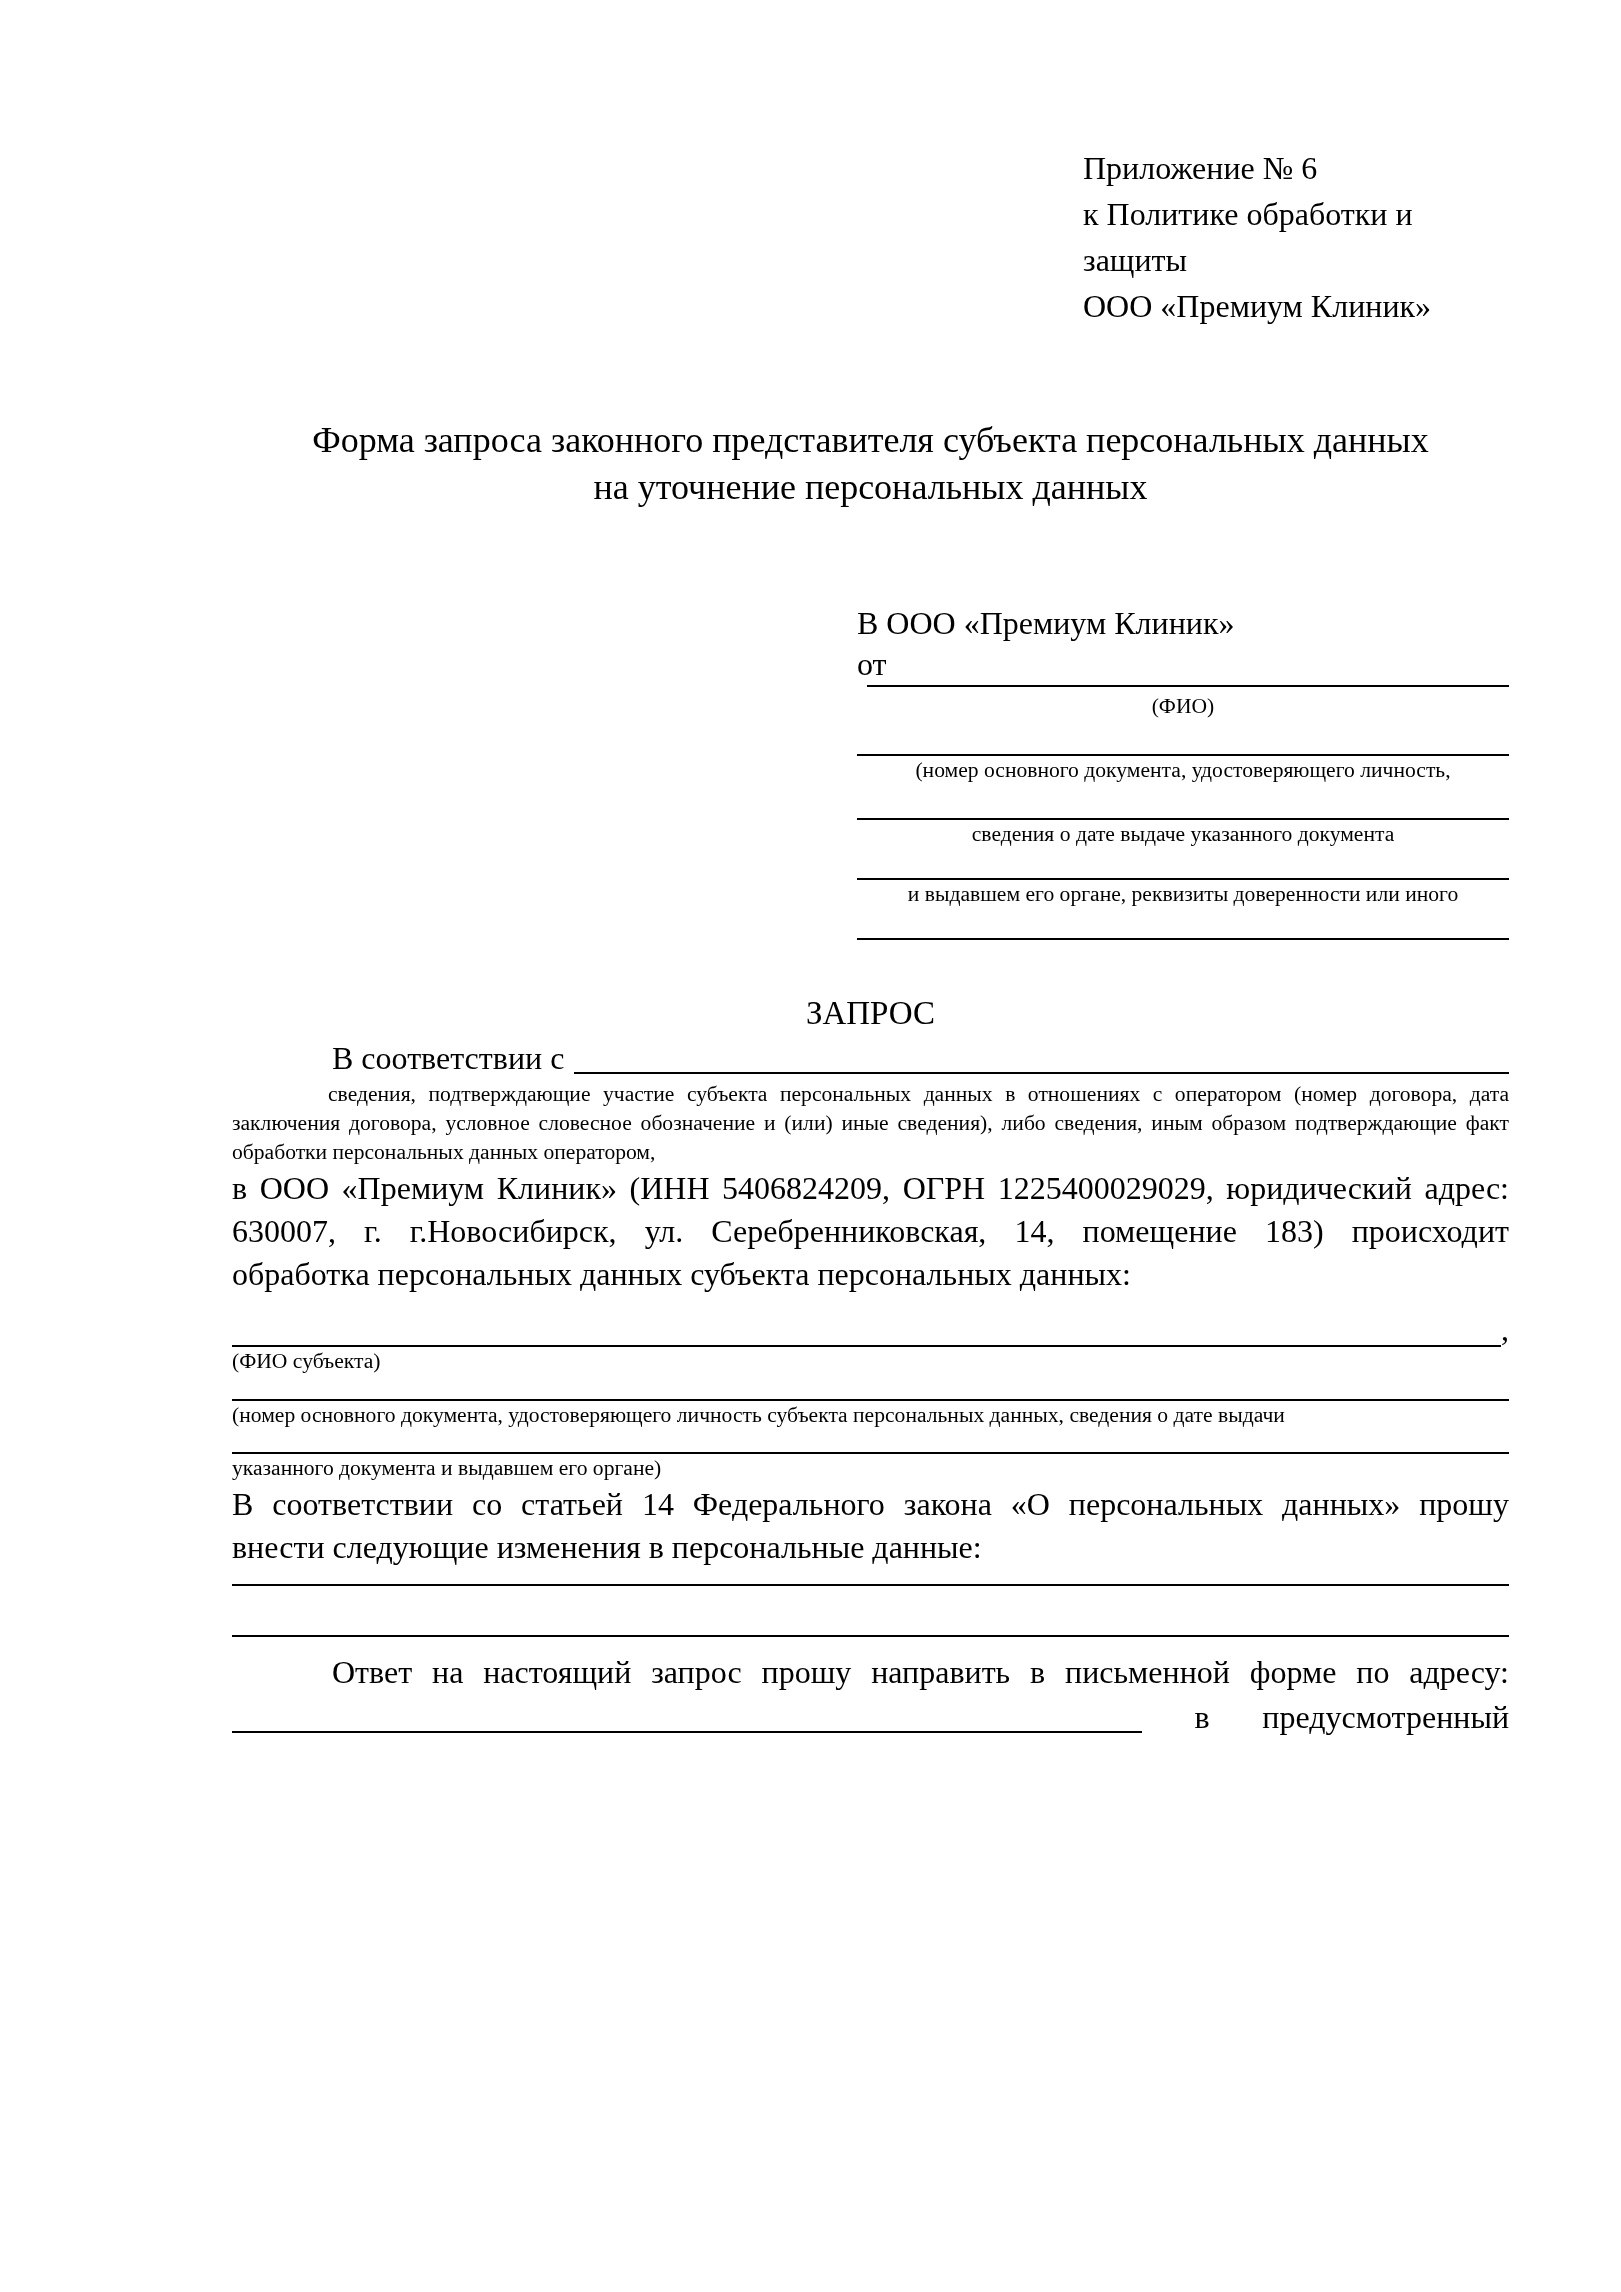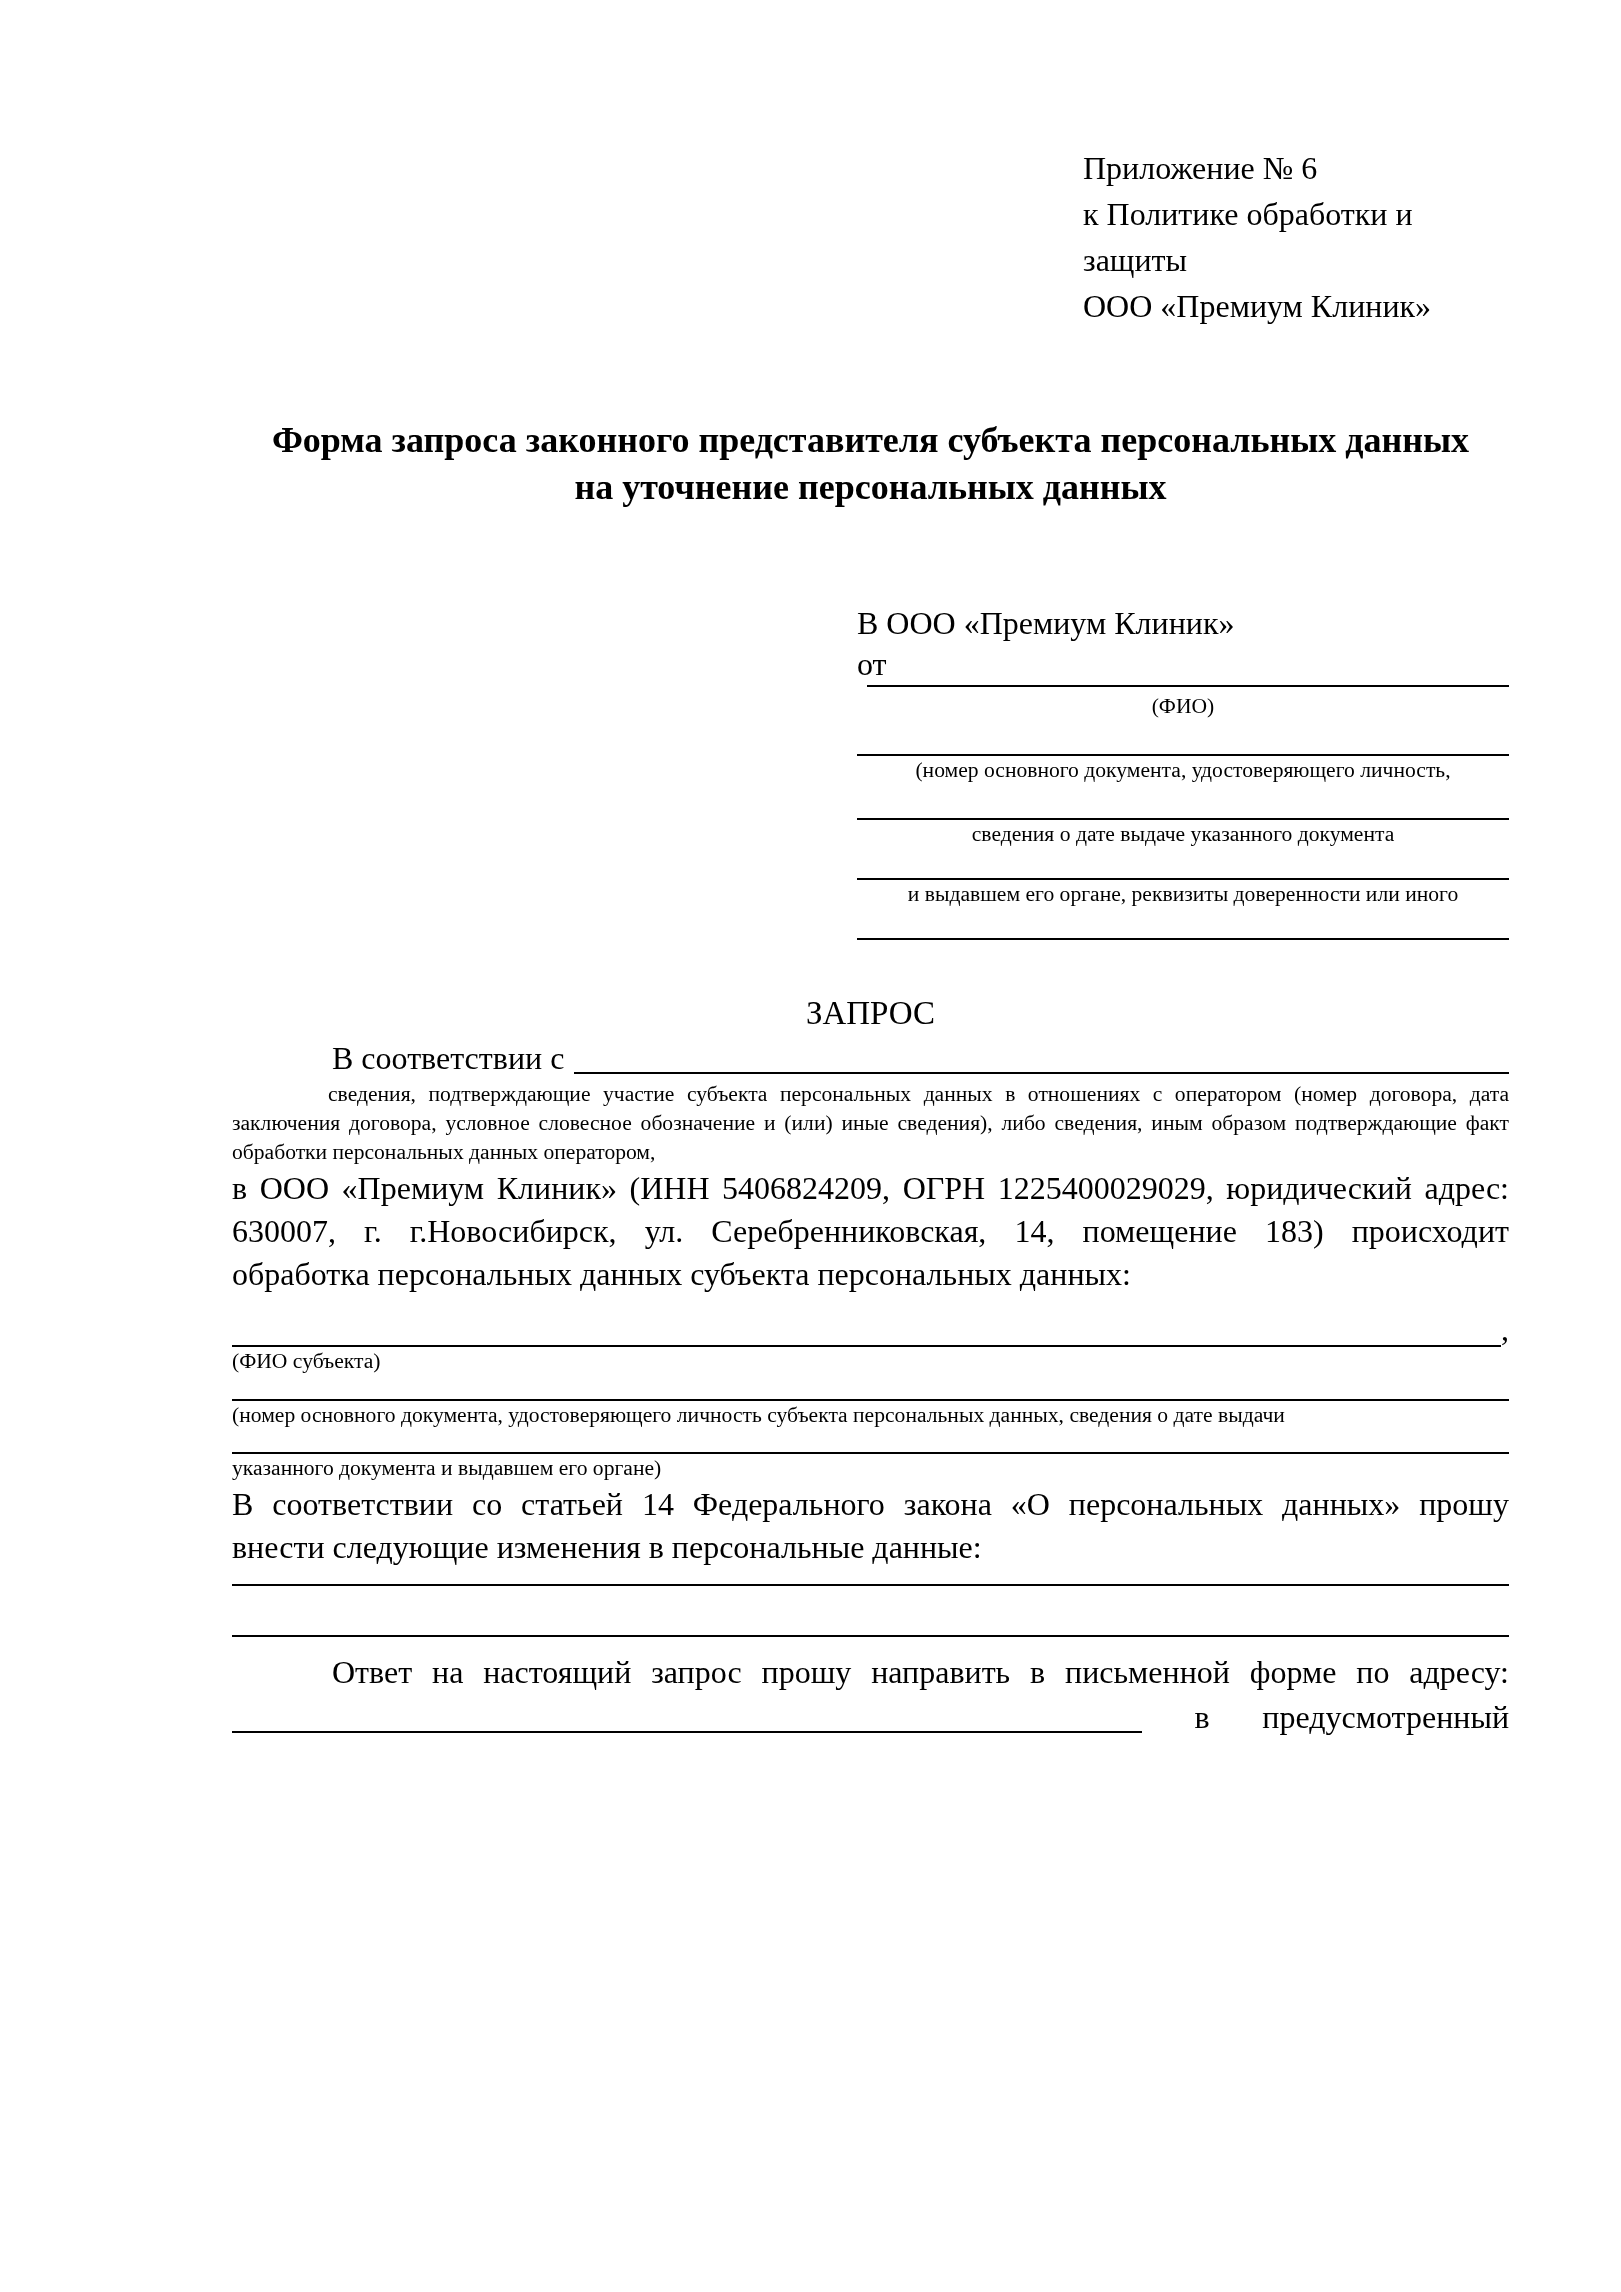--- a/index.html
+++ b/index.html
@@ -22,21 +22,21 @@
   .center     { text-align: left; }
 
   
   .appendix { margin-left: 851px; font-size: 32px; line-height: 46px; }
 
   
   .doc-title {
     margin-top: 88px;
     font-size: 36px;
     line-height: 47px;
-    font-weight: bold;
+    font-weight: normal;
     text-align: center;
   }
 
   
   .addressee { margin-top: 92px; margin-left: 625px; width: 652px; }
   .addressee-org { font-size: 32px; line-height: 41px; }
   .from-row { display: flex; font-size: 32px; line-height: 41px; flex-direction: column; }
   .from-row .fill { flex: 1; border-bottom: 2.9px solid #000; margin-bottom: 4.9px; margin-left: 9.8px; }
   .rb-cap { font-size: 21.6px; line-height: 29px; text-align: center; }
   .rb-line { height: 35px; border-bottom: 2.9px solid #000; }

